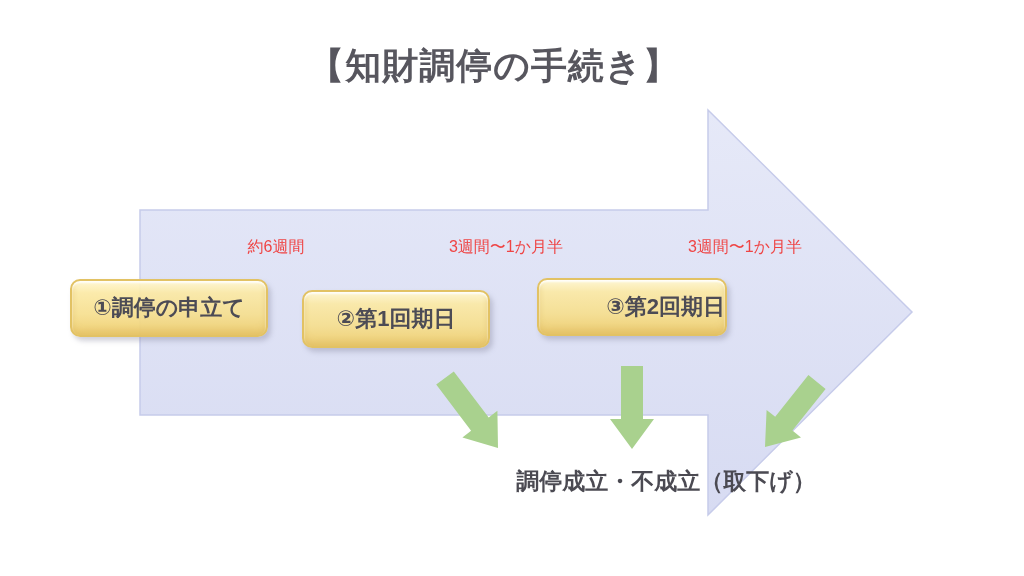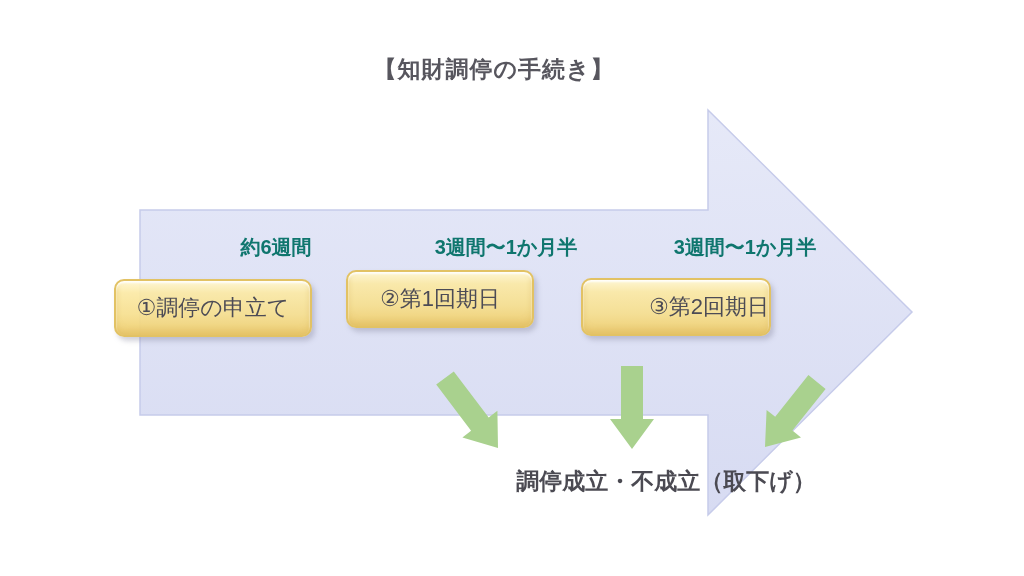--- a/index.html
+++ b/index.html
@@ -7,53 +7,52 @@
     position:relative;
     width:1024px;height:576px;
     background:#ffffff;
     overflow:hidden;
     font-family:"Liberation Sans","DejaVu Sans",sans-serif;
   }
   .title{
     position:absolute;
     left:0;top:42px;width:988px;
     text-align:center;
-    font-size:23px;
+    font-size:36px;
     font-weight:bold;
     color:#57565e;
     letter-spacing:1px;
-    margin-top:12px;
   }
   .arrow-svg{
     position:absolute;left:0;top:0;width:1024px;height:576px;
   }
   .step-box{
     position:absolute;
     height:54px;
     border:2px solid #e2c264;
     border-radius:10px;
     background:linear-gradient(180deg,
       rgba(255,247,210,0.96) 0%,
       rgba(251,233,165,0.93) 22%,
       rgba(246,223,143,0.93) 62%,
       rgba(238,205,112,0.96) 100%);
     box-shadow:3px 4px 5px rgba(125,125,150,0.35),
       inset 0 2px 2px rgba(255,255,255,0.9),
       inset 0 -4px 6px rgba(213,175,80,0.4);
     display:flex;align-items:center;justify-content:center;
-    font-size:22px;font-weight:normal;color:#4c4b55;margin-left:44px;
+    font-size:22px;font-weight:bold;color:#4c4b55;
   }
   .box1{left:70px;top:279px;width:194px;}
-  .box2{left:302px;top:270px;width:184px;}
+  .box2{left:302px;top:290px;width:184px;}
   .box3{left:537px;top:278px;width:186px;justify-content:flex-end;}
   .box4{left:765px;top:278px;width:188px;}
   .duration{
     position:absolute;
     transform:translate(-50%,-50%);
-    font-size:20px;font-weight:bold;color:#0f766e;
+    font-size:16px;font-weight:normal;color:#ef4444;
     white-space:nowrap;
   }
   .dur1{left:276px;top:247px;}
   .dur2{left:506px;top:247px;}
   .dur3{left:745px;top:247px;}
   .outcome{
     position:absolute;
     left:666px;top:481px;
     transform:translate(-50%,-50%);
     font-size:23px;font-weight:bold;color:#4b4a52;

